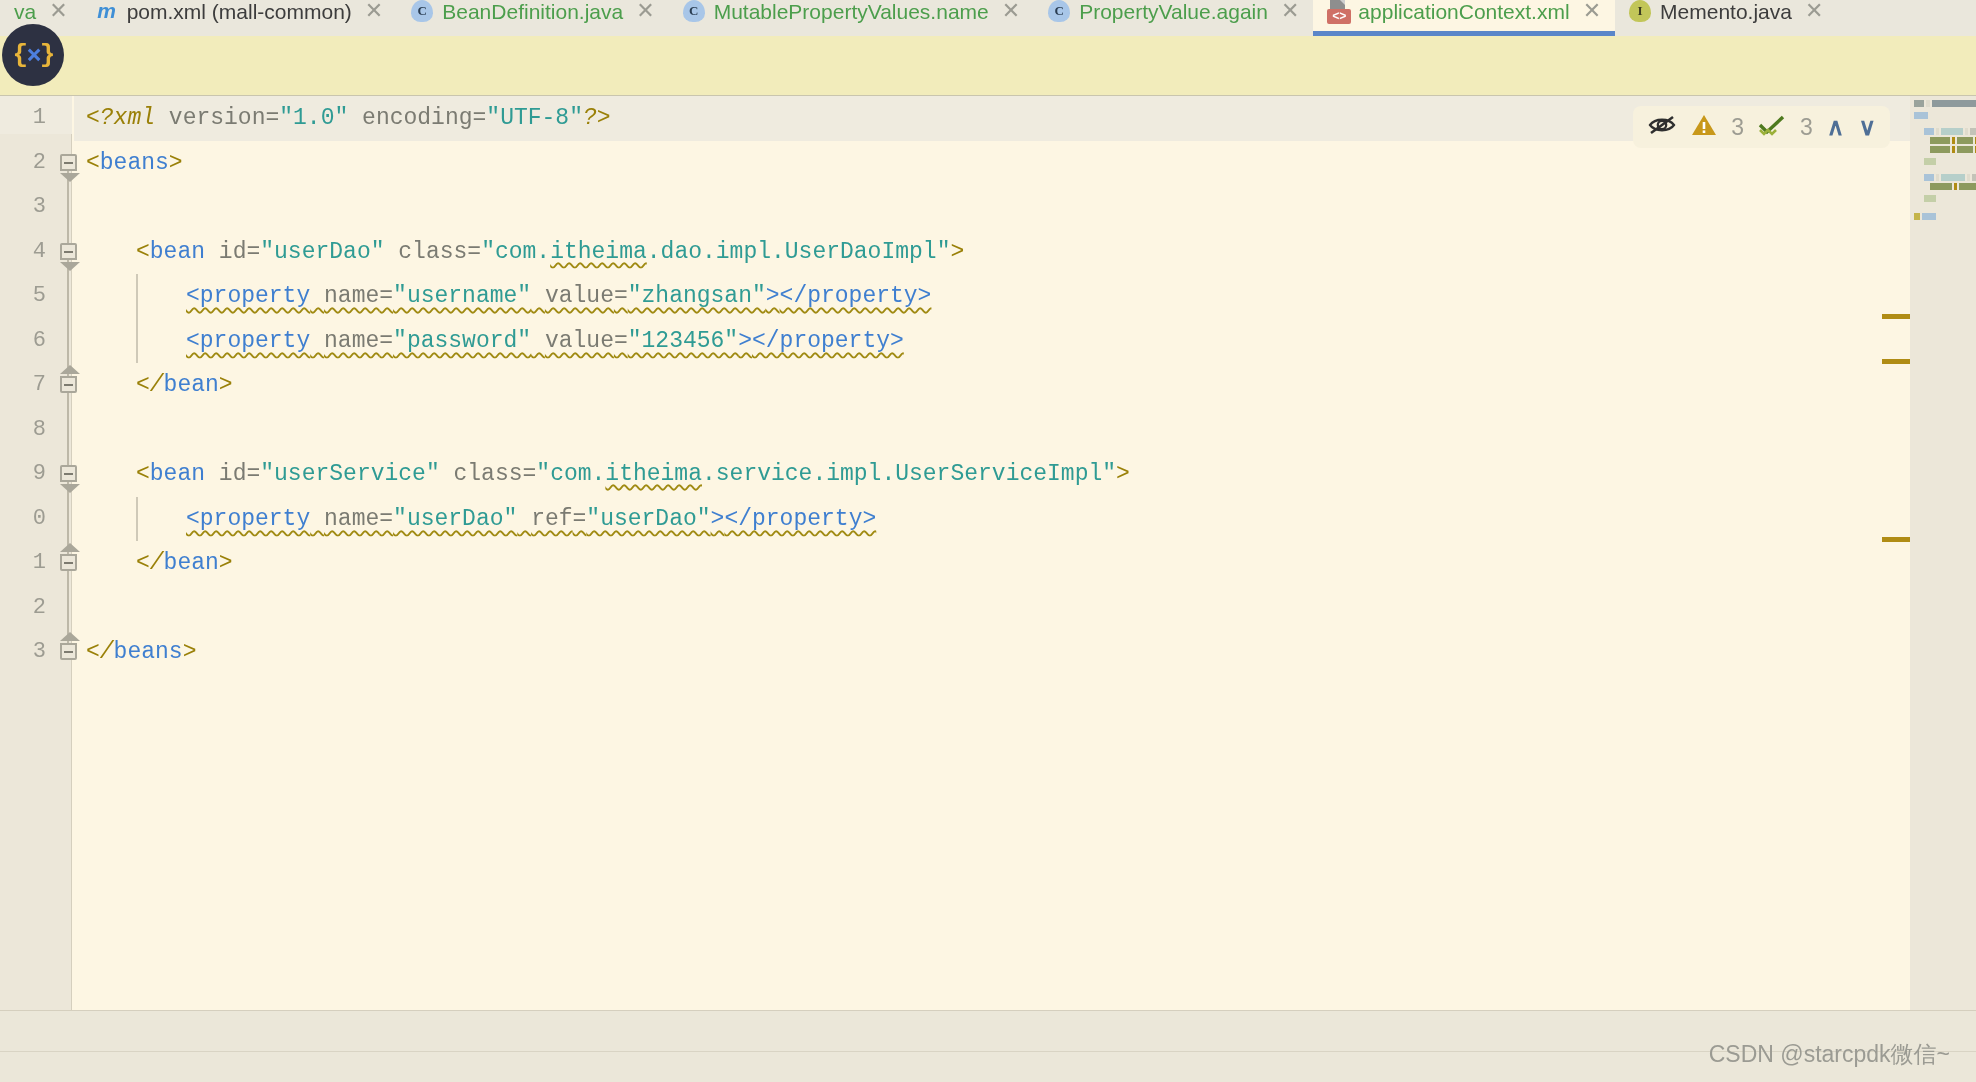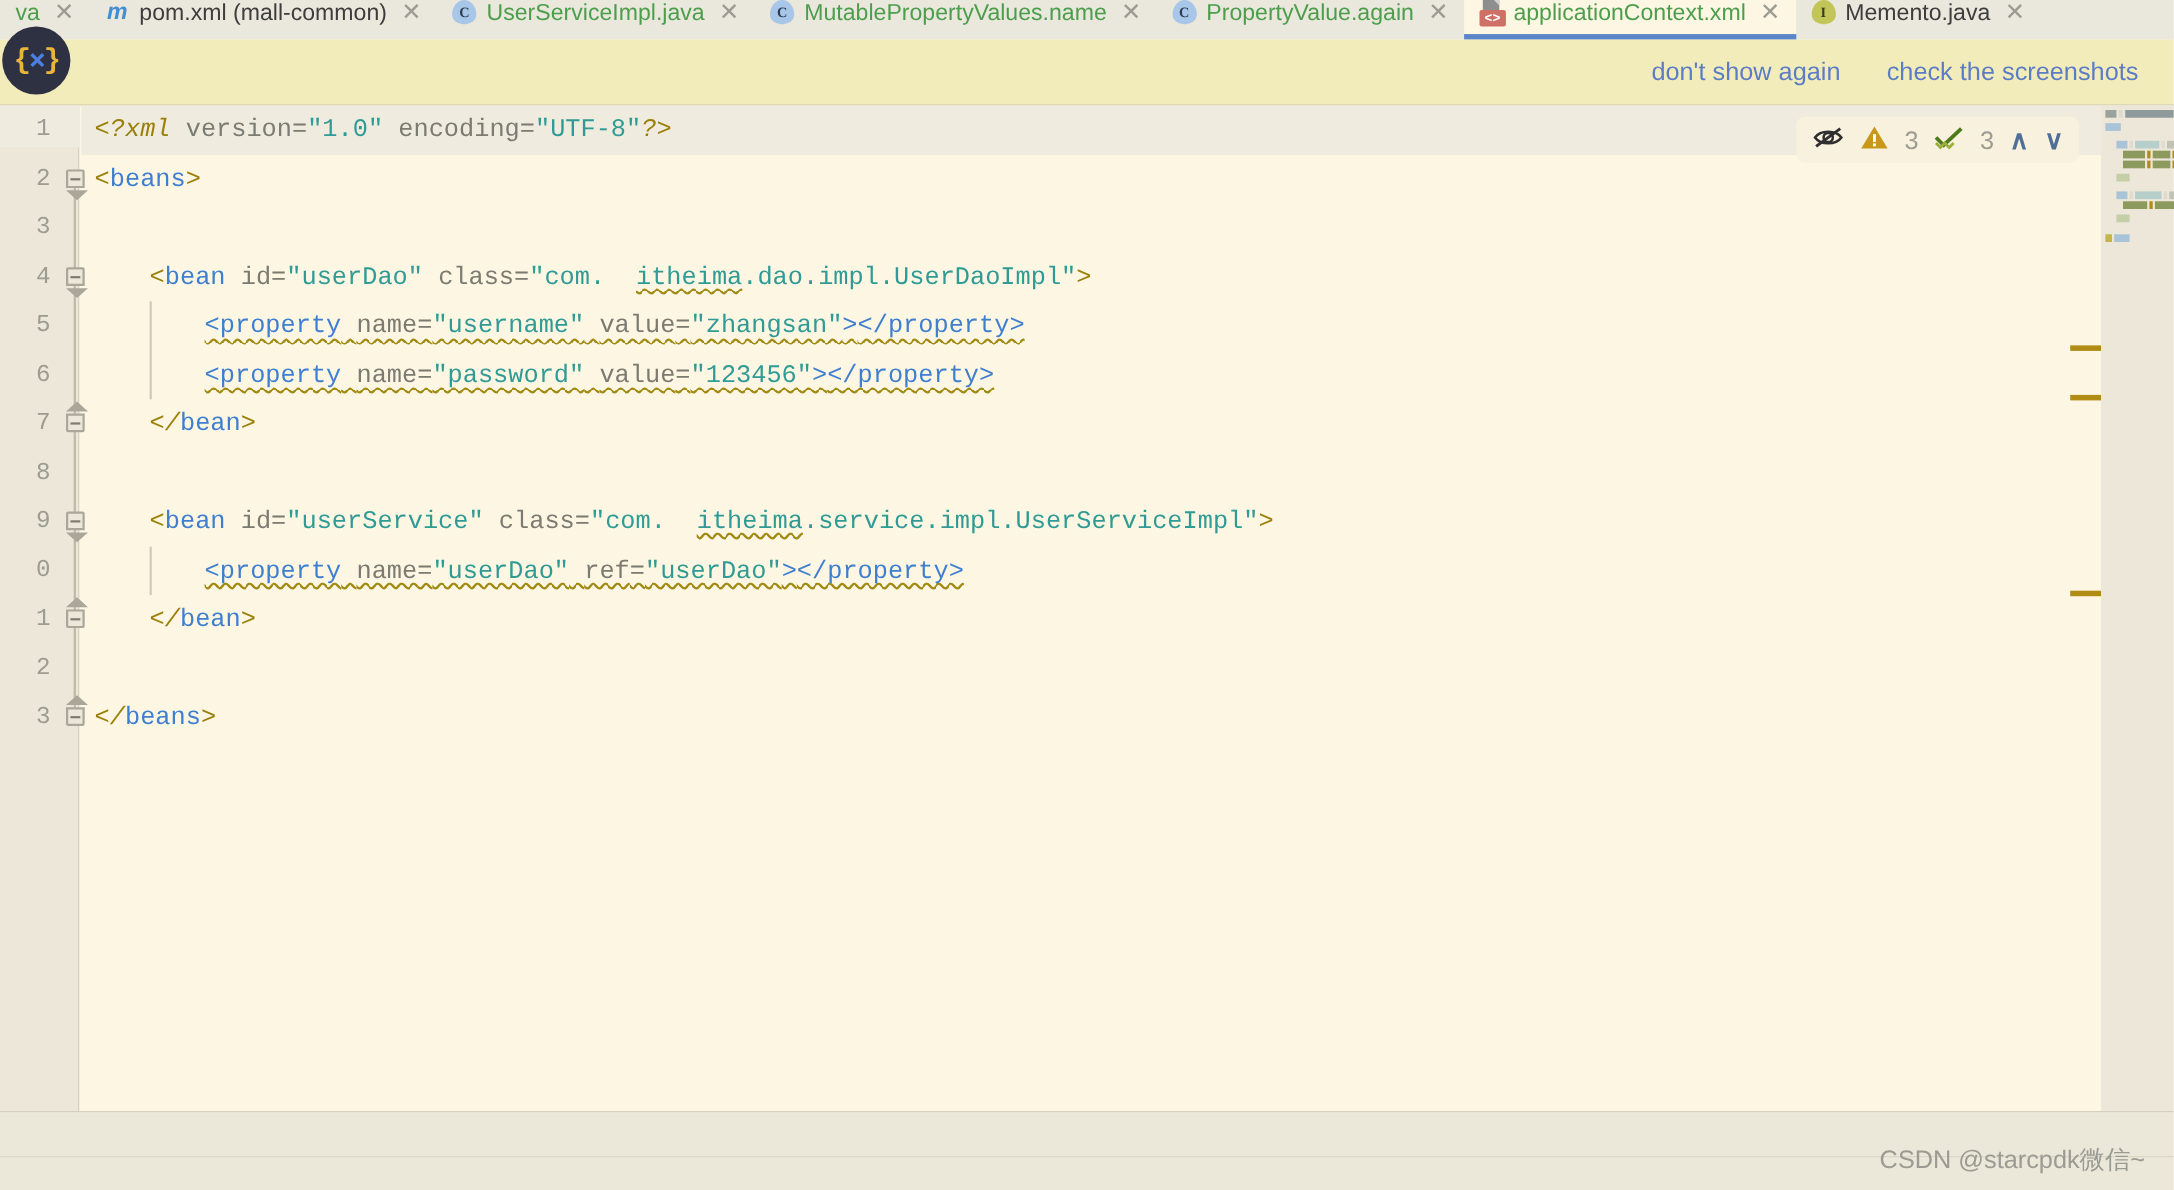--- a/index.html
+++ b/index.html
@@ -161,21 +161,20 @@
   .s-val  { color:#2f9b94; }   
   .s-pi   { color:#7b7b72; }
 
   .squig{
     position:relative;
     text-decoration:underline;
     text-decoration-style:wavy;
     text-decoration-color:#a08a12;
     text-decoration-thickness:1.5px;
     text-underline-offset:4px;
-    margin-left:28px;
   }
   .squig-line{
     text-decoration:underline;
     text-decoration-style:wavy;
     text-decoration-color:#a08a12;
     text-decoration-thickness:1.5px;
     text-underline-offset:5px;
   }
 
   
@@ -226,21 +225,21 @@
       <span class="tab-label">va</span>
       <span class="tab-close">✕</span>
     </div>
     <div class="tab">
       <span class="ficon ficon-m">m</span>
       <span class="tab-label plain">pom.xml (mall-common)</span>
       <span class="tab-close">✕</span>
     </div>
     <div class="tab">
       <span class="ficon ficon-c">C</span>
-      <span class="tab-label">UserServiceImpl.java</span>
+      <span class="tab-label">BeanDefinition.java</span>
       <span class="tab-close">✕</span>
     </div>
     <div class="tab">
       <span class="ficon ficon-c">C</span>
       <span class="tab-label">MutablePropertyValues.name</span>
       <span class="tab-close">✕</span>
     </div>
     <div class="tab">
       <span class="ficon ficon-c">C</span>
       <span class="tab-label">PropertyValue.again</span>
@@ -259,24 +258,20 @@
       <span class="tab-label plain">Memento.java</span>
       <span class="tab-close">✕</span>
     </div>
   </div>
 
 <div class="notif">
   <div class="notif-icon">
     <span class="br">{</span>
       <span class="lt">⨯</span>
       <span class="br">}</span>
-  </div>
-  <div class="notif-links">
-    <a>don't show again</a>
-    <a>check the screenshots</a>
   </div>
 </div>
 
 <div class="editor">
 
   <div class="gutter">
     <div class="gutter-hl"></div>
     <div class="linenos" id="linenos">
         <div class="ln">1</div>
         <div class="ln">2</div>

